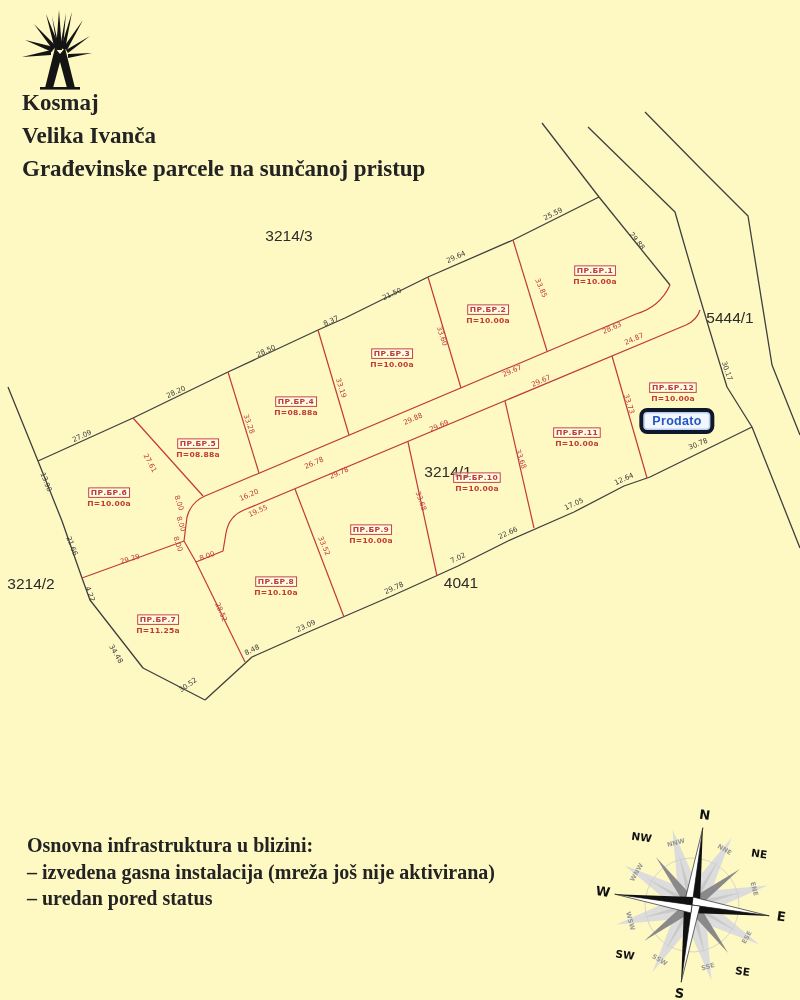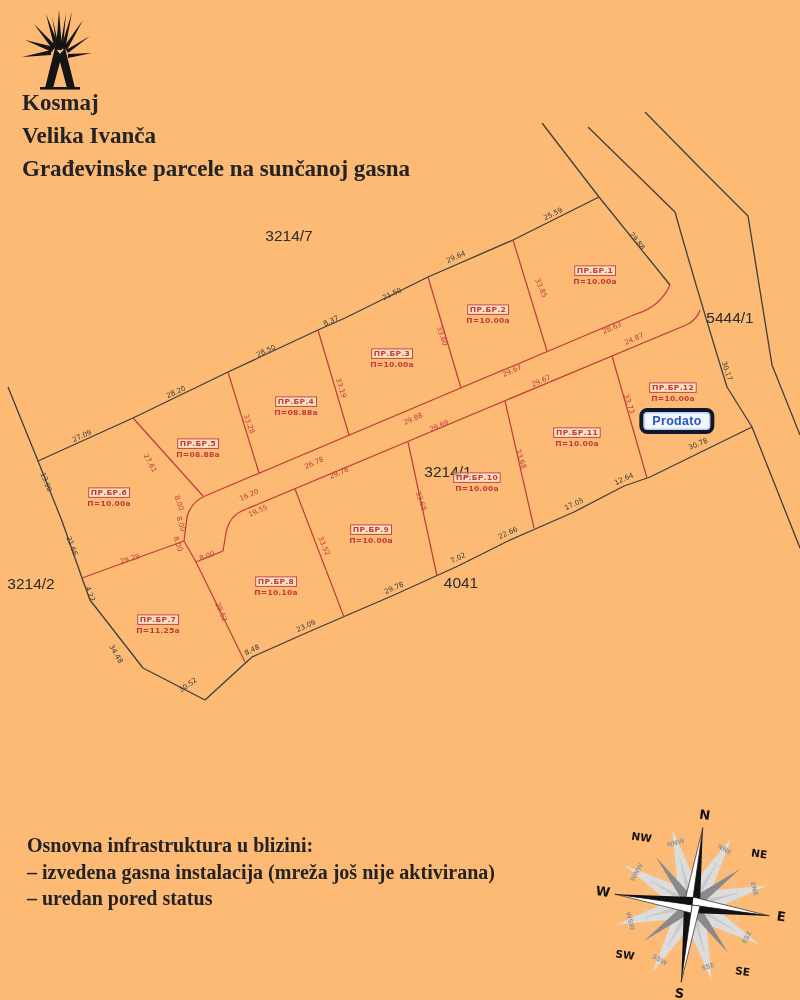--- a/index.html
+++ b/index.html
@@ -1,16 +1,16 @@
 <!DOCTYPE html>
 <html><head>
 <meta charset="utf-8">
 <style>
   html,body{margin:0;padding:0;background:#fff;}
-  .page{position:relative;width:800px;height:1000px;background:#fdba74;overflow:hidden;
+  .page{position:relative;width:800px;height:1000px;background:#fef9c3;overflow:hidden;
         font-family:"Liberation Sans",sans-serif;text-decoration:underline;}
   .title{position:absolute;left:22px;top:86px;font:bold 23px "Liberation Serif",serif;
          color:#232323;line-height:33px;white-space:nowrap;}
   .infra{position:absolute;left:27px;top:832px;font:bold 20px "Liberation Serif",serif;
          color:#232323;line-height:26.5px;white-space:nowrap;}
   #map-svg,#map-labels{position:absolute;left:0;top:0;width:800px;height:1000px;}
   #map-labels{pointer-events:none;}
   .dim{position:absolute;font:8px "DejaVu Sans",sans-serif;white-space:nowrap;}
   .dim-black{color:#3a3a3a;}
   .dim-red{color:#c13a3a;}
@@ -47,21 +47,21 @@
       <path d="M68,26 L44,40 L46,43 Z"></path>
       <path d="M70,43 L46,44 L46,48 Z"></path>
       <path d="M23,78 L33,38 L38,44 L43,38 L53,78 L45,78 L38,52 L31,78 Z"></path>
       <rect x="18" y="77" width="40" height="2.6"></rect>
     </g>
   </svg>
 
   <div class="title">
     <div>Kosmaj</div>
     <div>Velika Ivanča</div>
-    <div>Građevinske parcele na sunčanoj gasna</div>
+    <div>Građevinske parcele na sunčanoj pristup</div>
   </div>
 
   <svg id="map-svg" viewBox="0 0 800 1000">
     <g fill="none" stroke="#3f3f3f" stroke-width="1.3" stroke-linejoin="round">
       <path d="M8,387 L38,461 L62,521 L82,578 L90,600 L143,668 L205,700"></path>
       <path d="M205,700 L252,657 L306,633 L394,595 L458,566 L508,541 L574,512 L624,486 L650,477 L752,427"></path>
       <path d="M38,461 L133,418 L228,372 L318,330 L345,318 L428,277 L513,240 L599,197"></path>
       <path d="M542,123 L599,197"></path>
       <path d="M599,197 L670,285"></path>
       <path d="M588,127 L675,212 Q697,290 727,387 L752,427 L800,548"></path>
@@ -124,21 +124,21 @@
       <span class="dim dim-red" style="left: 413px; top: 419px; transform: translate(-50%, -50%) rotate(-24deg) scale(0.88);">29.88</span>
       <span class="dim dim-red" style="left: 439px; top: 426px; transform: translate(-50%, -50%) rotate(-24deg) scale(0.88);">29.69</span>
       <span class="dim dim-red" style="left: 314px; top: 463px; transform: translate(-50%, -50%) rotate(-24deg) scale(0.88);">26.78</span>
       <span class="dim dim-red" style="left: 339px; top: 473px; transform: translate(-50%, -50%) rotate(-24deg) scale(0.88);">29.78</span>
       <span class="dim dim-red" style="left: 249px; top: 495px; transform: translate(-50%, -50%) rotate(-24deg) scale(0.88);">16.20</span>
       <span class="dim dim-red" style="left: 258px; top: 511px; transform: translate(-50%, -50%) rotate(-24deg) scale(0.88);">19.55</span>
       <span class="dim dim-red" style="left: 179px; top: 503px; transform: translate(-50%, -50%) rotate(72deg) scale(0.88);">8.00</span>
       <span class="dim dim-red" style="left: 181px; top: 524px; transform: translate(-50%, -50%) rotate(72deg) scale(0.88);">8.00</span>
       <span class="dim dim-red" style="left: 178px; top: 544px; transform: translate(-50%, -50%) rotate(72deg) scale(0.88);">8.00</span>
       <span class="dim dim-red" style="left: 207px; top: 556px; transform: translate(-50%, -50%) rotate(-20deg) scale(0.88);">8.00</span>
-      <span class="zone" style="left: 289px; top: 236px; transform: translate(-50%, -50%);">3214/7</span>
+      <span class="zone" style="left: 289px; top: 236px; transform: translate(-50%, -50%);">3214/3</span>
       <span class="zone" style="left: 730px; top: 318px; transform: translate(-50%, -50%);">5444/1</span>
       <span class="zone" style="left: 448px; top: 472px; transform: translate(-50%, -50%);">3214/1</span>
       <span class="zone" style="left: 31px; top: 584px; transform: translate(-50%, -50%);">3214/2</span>
       <span class="zone" style="left: 461px; top: 583px; transform: translate(-50%, -50%);">4041</span>
       <div class="parcel" style="left: 595px; top: 273px; transform: translate(-50%, -50%) scale(0.95);"><span class="pid">ПР.БР.1</span><span class="parea">П=10.00а</span></div>
       <div class="parcel" style="left: 488px; top: 312px; transform: translate(-50%, -50%) scale(0.95);"><span class="pid">ПР.БР.2</span><span class="parea">П=10.00а</span></div>
       <div class="parcel" style="left: 392px; top: 356px; transform: translate(-50%, -50%) scale(0.95);"><span class="pid">ПР.БР.3</span><span class="parea">П=10.00а</span></div>
       <div class="parcel" style="left: 296px; top: 404px; transform: translate(-50%, -50%) scale(0.95);"><span class="pid">ПР.БР.4</span><span class="parea">П=08.88а</span></div>
       <div class="parcel" style="left: 198px; top: 446px; transform: translate(-50%, -50%) scale(0.95);"><span class="pid">ПР.БР.5</span><span class="parea">П=08.88а</span></div>
       <div class="parcel" style="left: 109px; top: 495px; transform: translate(-50%, -50%) scale(0.95);"><span class="pid">ПР.БР.6</span><span class="parea">П=10.00а</span></div>

